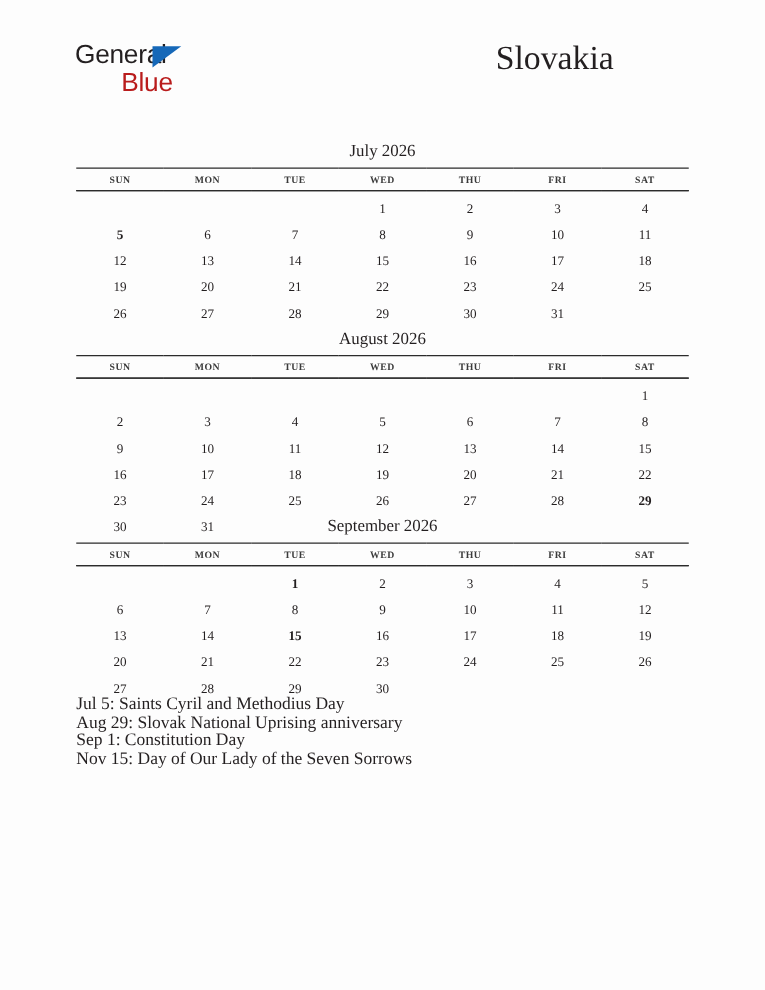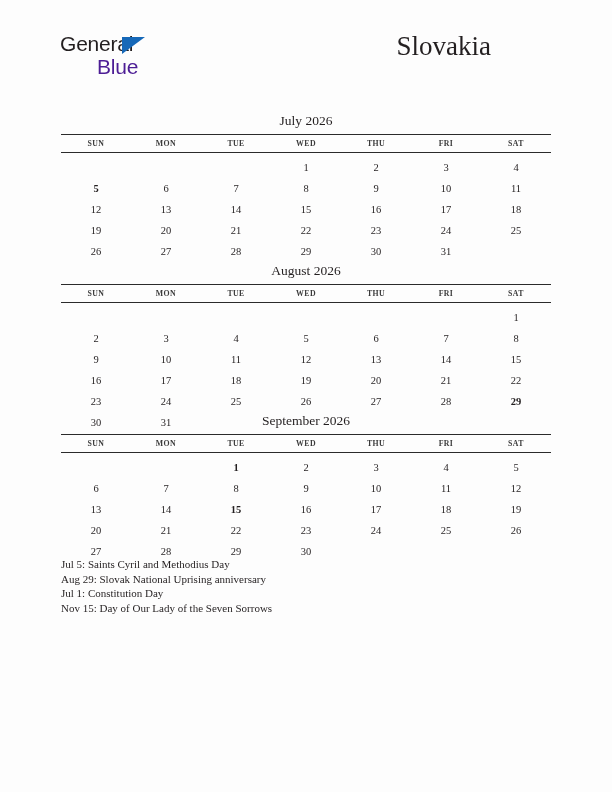--- a/index.html
+++ b/index.html
@@ -52,21 +52,21 @@
     border-top: 17px solid #1668b8;
     border-right: 23px solid transparent;
   }
   .logo-blue {
     position: absolute;
     left: 37px;
     top: 23px;
     font-family: "Liberation Sans", "DejaVu Sans", sans-serif;
     font-size: 21px;
     letter-spacing: -0.2px;
-    color: #4c1d95;
+    color: #b91c1c;
     line-height: 1;
   }
 
   .title-block {
     position: absolute;
     right: 61px;
     top: 30px;
     text-align: right;
   }
   .title-main {
@@ -133,21 +133,21 @@
   td.empty { color: transparent; }
 
   
   .legend {
     position: absolute;
     left: 61px;
     top: 557px;
     width: 420px;
   }
   .legend-line {
-    font-size: 11px;
+    font-size: 14px;
     line-height: 14.6px;
     color: #231f20;
     white-space: nowrap;
   }
 </style>
 </head>
 <body>
 
 <div class="header">
 
@@ -360,15 +360,15 @@
           <td class="empty"></td>
           <td class="empty"></td>
         </tr>
       </tbody>
   </table>
 </div>
 
 <div class="legend">
     <div class="legend-line">Jul 5: Saints Cyril and Methodius Day</div>
     <div class="legend-line">Aug 29: Slovak National Uprising anniversary</div>
-    <div class="legend-line">Jul 1: Constitution Day</div>
+    <div class="legend-line">Sep 1: Constitution Day</div>
     <div class="legend-line">Nov 15: Day of Our Lady of the Seven Sorrows</div>
   </div>
 
 </body></html>

